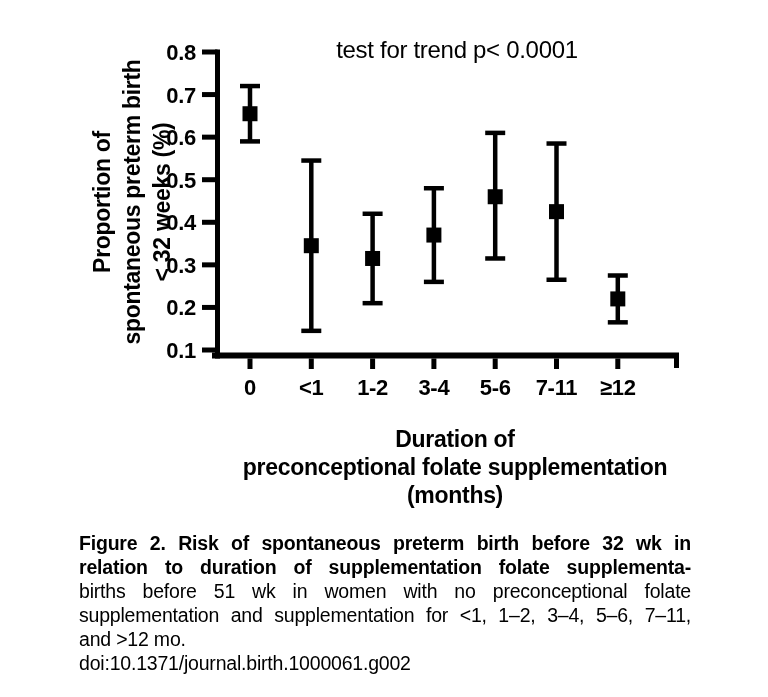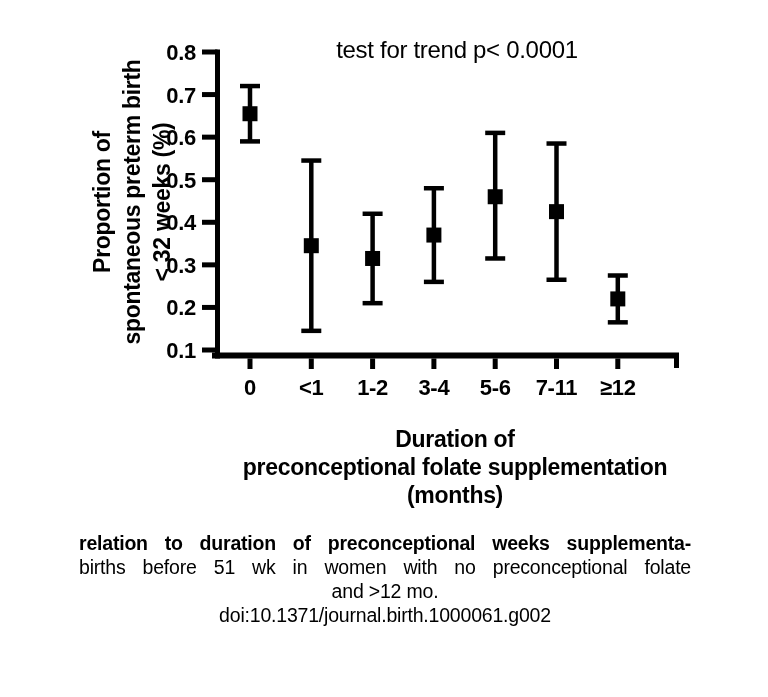--- a/index.html
+++ b/index.html
@@ -10,21 +10,21 @@
     overflow:hidden;
     font-family:"Liberation Sans", sans-serif;
     color:#000;
   }
   .chart-wrap{position:absolute;left:0;top:0;width:768px;height:530px;}
   svg text{fill:#000;}
   .caption{
     position:absolute;left:79px;top:531px;width:612px;
     font-size:19.5px;line-height:24px;letter-spacing:-0.2px;color:#000;
   }
-  .cap-line{text-align:center;}
+  .cap-line{text-align:left;}
   .cap-line.just{text-align:justify;text-align-last:justify;}
   .cap-line b{font-weight:700;}
 </style>
 </head>
 <body>
 
 <div class="page">
 
   <div class="chart-wrap">
     <svg id="chart-svg" width="768" height="530" viewBox="0 0 768 530">
@@ -95,19 +95,21 @@
           <text x="0" y="2" text-anchor="middle" font-size="23" font-weight="700" letter-spacing="-0.3">spontaneous preterm birth</text>
           <text x="0" y="32" text-anchor="middle" font-size="23" font-weight="700" letter-spacing="-0.3">&lt; 32 weeks (%)</text>
         </g>
         <text x="455" y="447" text-anchor="middle" font-size="23" font-weight="700" letter-spacing="-0.3">Duration of</text>
         <text x="455" y="475" text-anchor="middle" font-size="23" font-weight="700" letter-spacing="-0.3">preconceptional folate supplementation</text>
         <text x="455" y="503" text-anchor="middle" font-size="23" font-weight="700" letter-spacing="-0.3">(months)</text>
       </svg>
   </div>
 
   <div class="caption">
-    <div class="cap-line just"><b>relation to duration of preconceptional weeks supplementa-</b></div>
+    <div class="cap-line just"><b>Figure 2. Risk of spontaneous preterm birth before 32 wk in</b></div>
+    <div class="cap-line just"><b>relation to duration of supplementation folate supplementa-</b></div>
     <div class="cap-line just"><span>births before 51 wk in women with no preconceptional folate</span></div>
+    <div class="cap-line just"><span>supplementation and supplementation for &lt;1, 1–2, 3–4, 5–6, 7–11,</span></div>
     <div class="cap-line"><span>and &gt;12 mo.</span></div>
     <div class="cap-line"><span>doi:10.1371/journal.birth.1000061.g002</span></div>
   </div>
 
 </div>
 
 </body></html>

